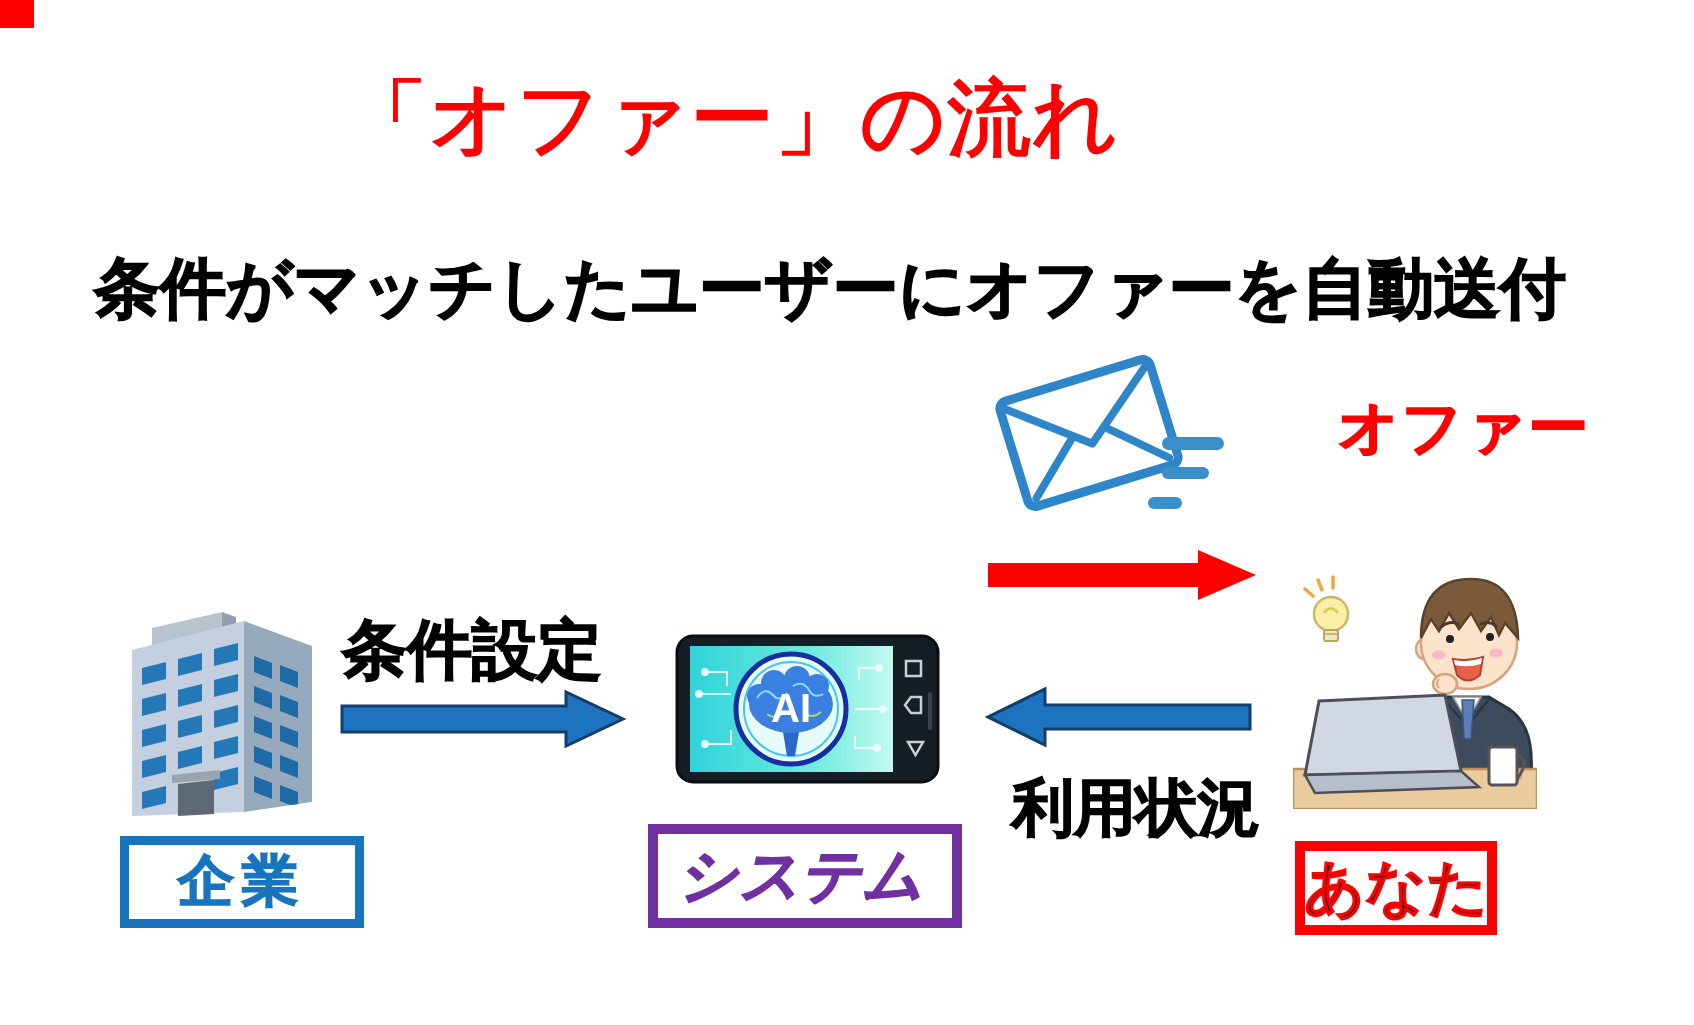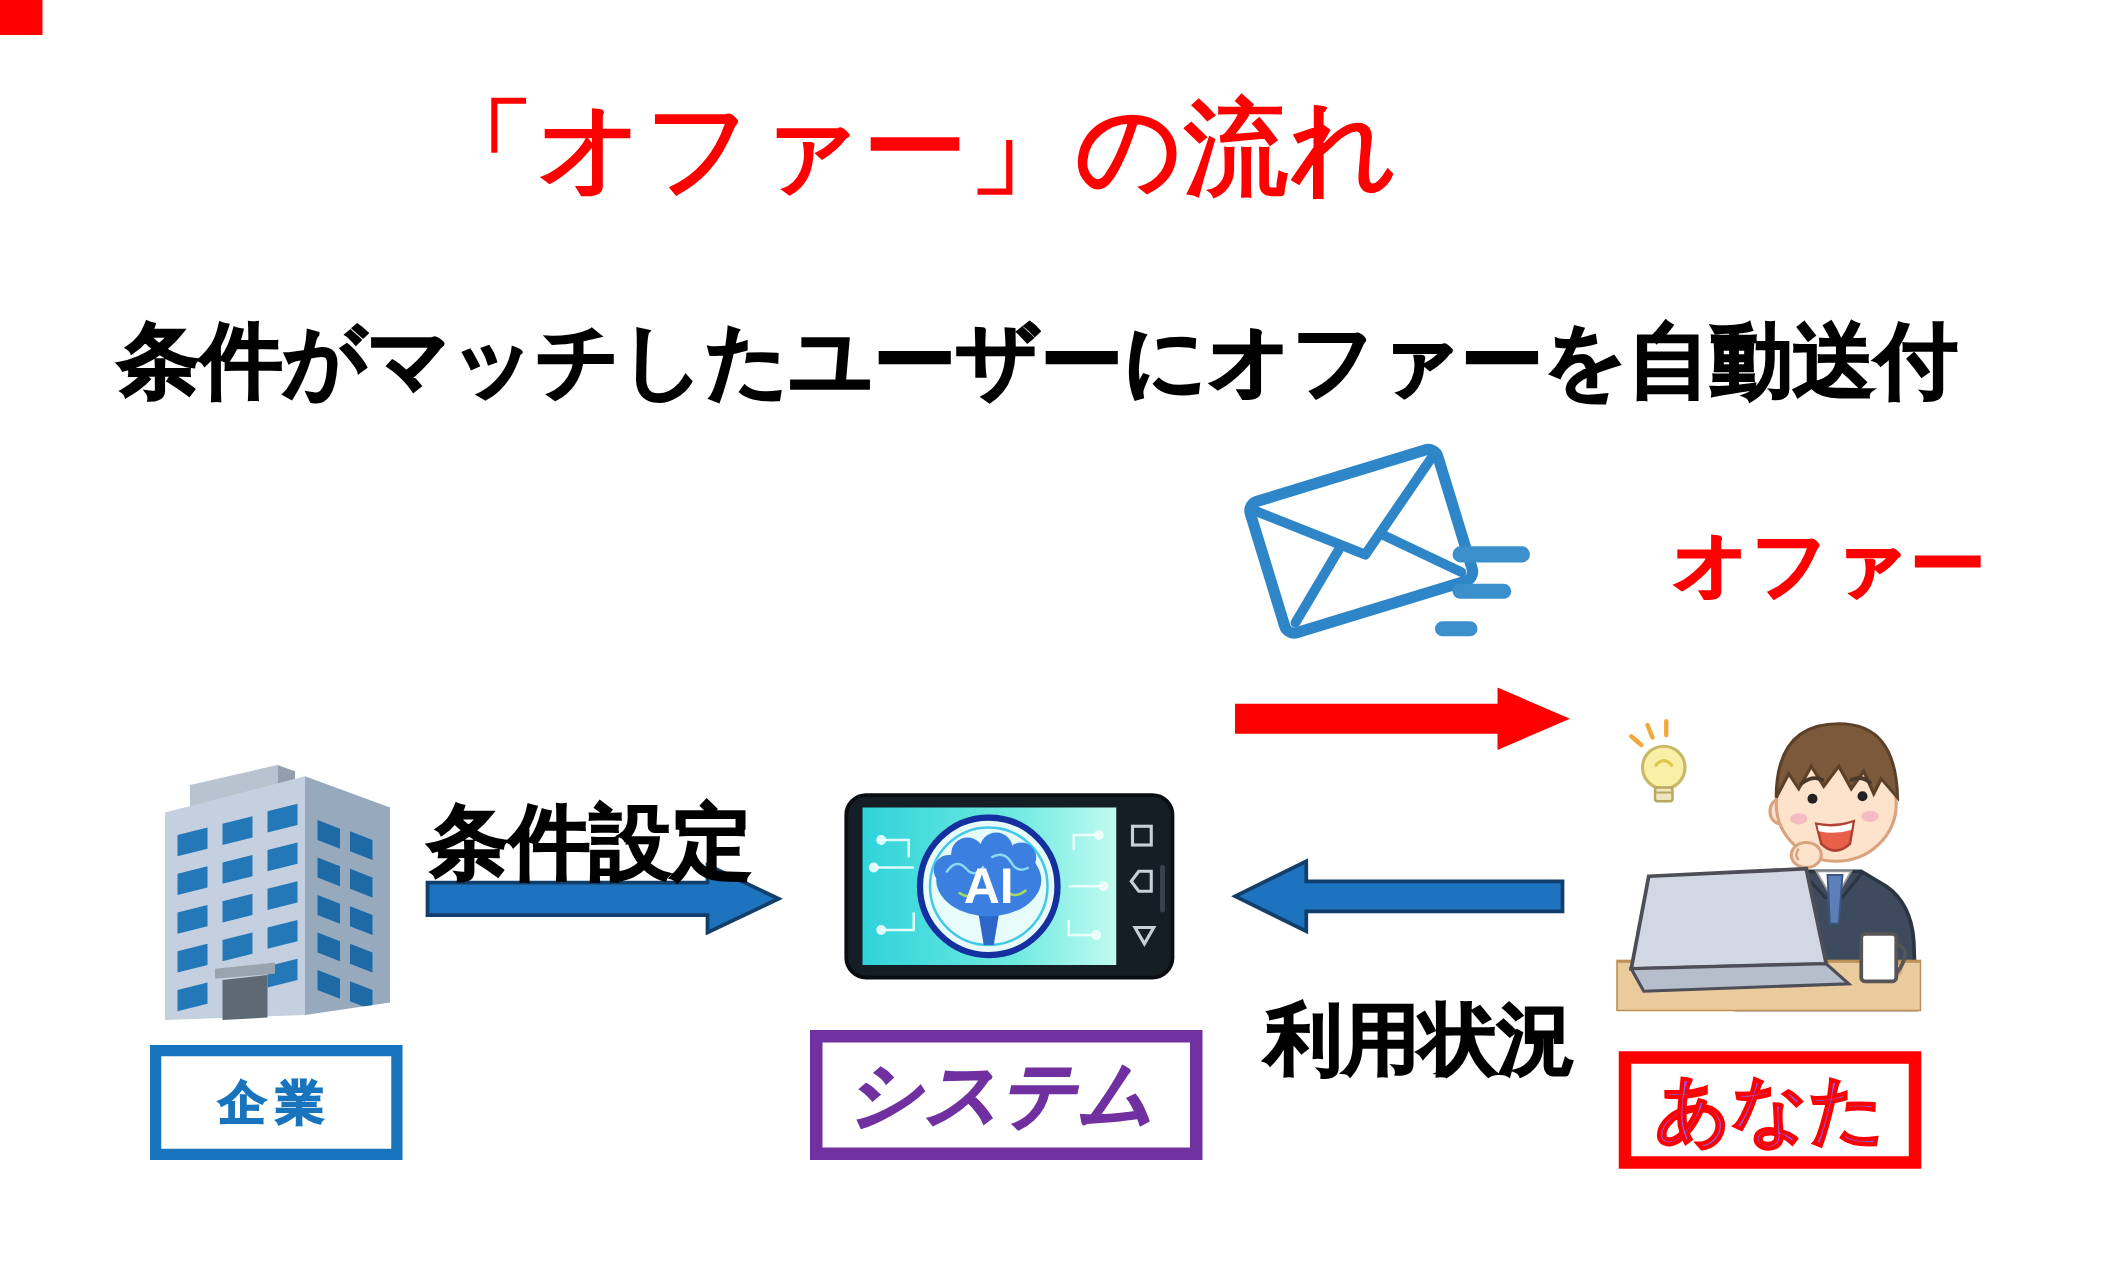--- a/index.html
+++ b/index.html
@@ -1,21 +1,21 @@
 <!DOCTYPE html>
 <html><head>
 <meta charset="utf-8">
 <style>
   html,body{margin:0;padding:0;background:#fff;}
   .stage{
     position:relative;width:1694px;height:1025px;background:#ffffff;overflow:hidden;
     font-family:"Liberation Sans","DejaVu Sans",sans-serif;
   }
   .abs{position:absolute;}
-  .nowrap{white-space:nowrap;margin-top:24px;}
+  .nowrap{white-space:nowrap;}
 
   .corner-mark{left:0;top:0;width:34px;height:28px;background:#FE0000;}
 
   .title{
     left:344px;top:62px;margin:0;font-size:84px;font-weight:400;color:#FF0000;
     letter-spacing:1px;-webkit-text-stroke:2px #FF0000;
   }
   .subtitle{
     left:82px;top:232px;margin:12px;font-size:66px;font-weight:900;color:#000;
     -webkit-text-stroke:1.5px #000;
@@ -40,24 +40,24 @@
   .arrow-usage{left:985px;top:686px;}
 
   .building{left:126px;top:604px;}
   .phone{left:675px;top:634px;}
   .person{left:1293px;top:543px;}
 
   .labelbox{
     display:flex;align-items:center;justify-content:center;
     font-weight:900;background:#fff;box-sizing:border-box;white-space:nowrap;
   }
-  .box-company{left:120px;top:836px;width:202px;height:92px;border:9px solid #1874BC;color:#1874BC;font-size:38px;-webkit-text-stroke:1.5px #1874BC;letter-spacing:8px;}
+  .box-company{left:120px;top:836px;width:244px;height:92px;border:9px solid #1874BC;color:#1874BC;font-size:56px;-webkit-text-stroke:1.5px #1874BC;letter-spacing:8px;}
   .box-system{left:648px;top:824px;width:314px;height:104px;border:10px solid #7030A0;color:#7030A0;font-size:60px;-webkit-text-stroke:1.5px #7030A0;}
   .box-system span{transform:skewX(-12deg);display:inline-block;}
-  .box-you{left:1295px;top:841px;width:242px;height:94px;border:10px solid #FF0000;color:#8b5cf6;font-size:60px;align-items:center;-webkit-text-stroke:1.5px #FF0000;}
+  .box-you{left:1295px;top:841px;width:202px;height:94px;border:10px solid #FF0000;color:#000000;font-size:60px;align-items:center;-webkit-text-stroke:1.5px #FF0000;}
 </style>
 </head>
 <body>
 
 <div class="stage">
 
   <div class="abs corner-mark"></div>
 
   <h1 class="abs title nowrap">「オファー」の流れ</h1>
   <h2 class="abs subtitle nowrap">条件がマッチしたユーザーにオファーを自動送付</h2>

